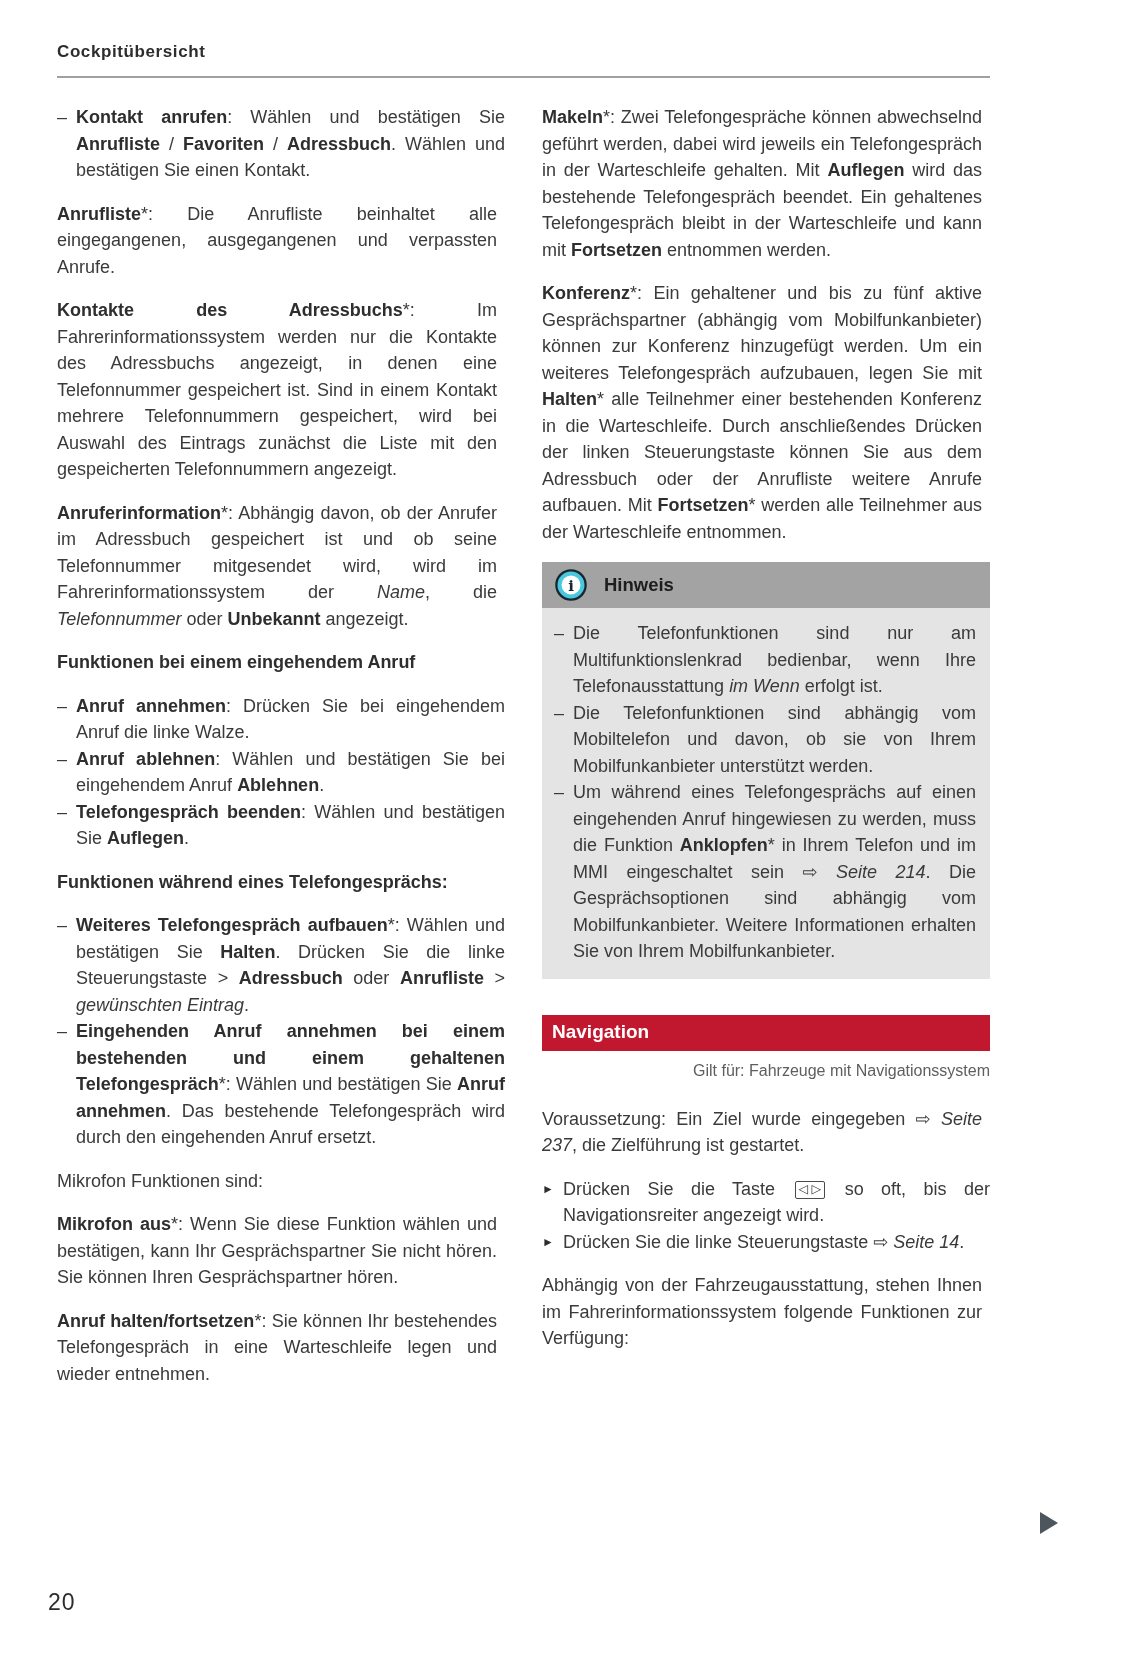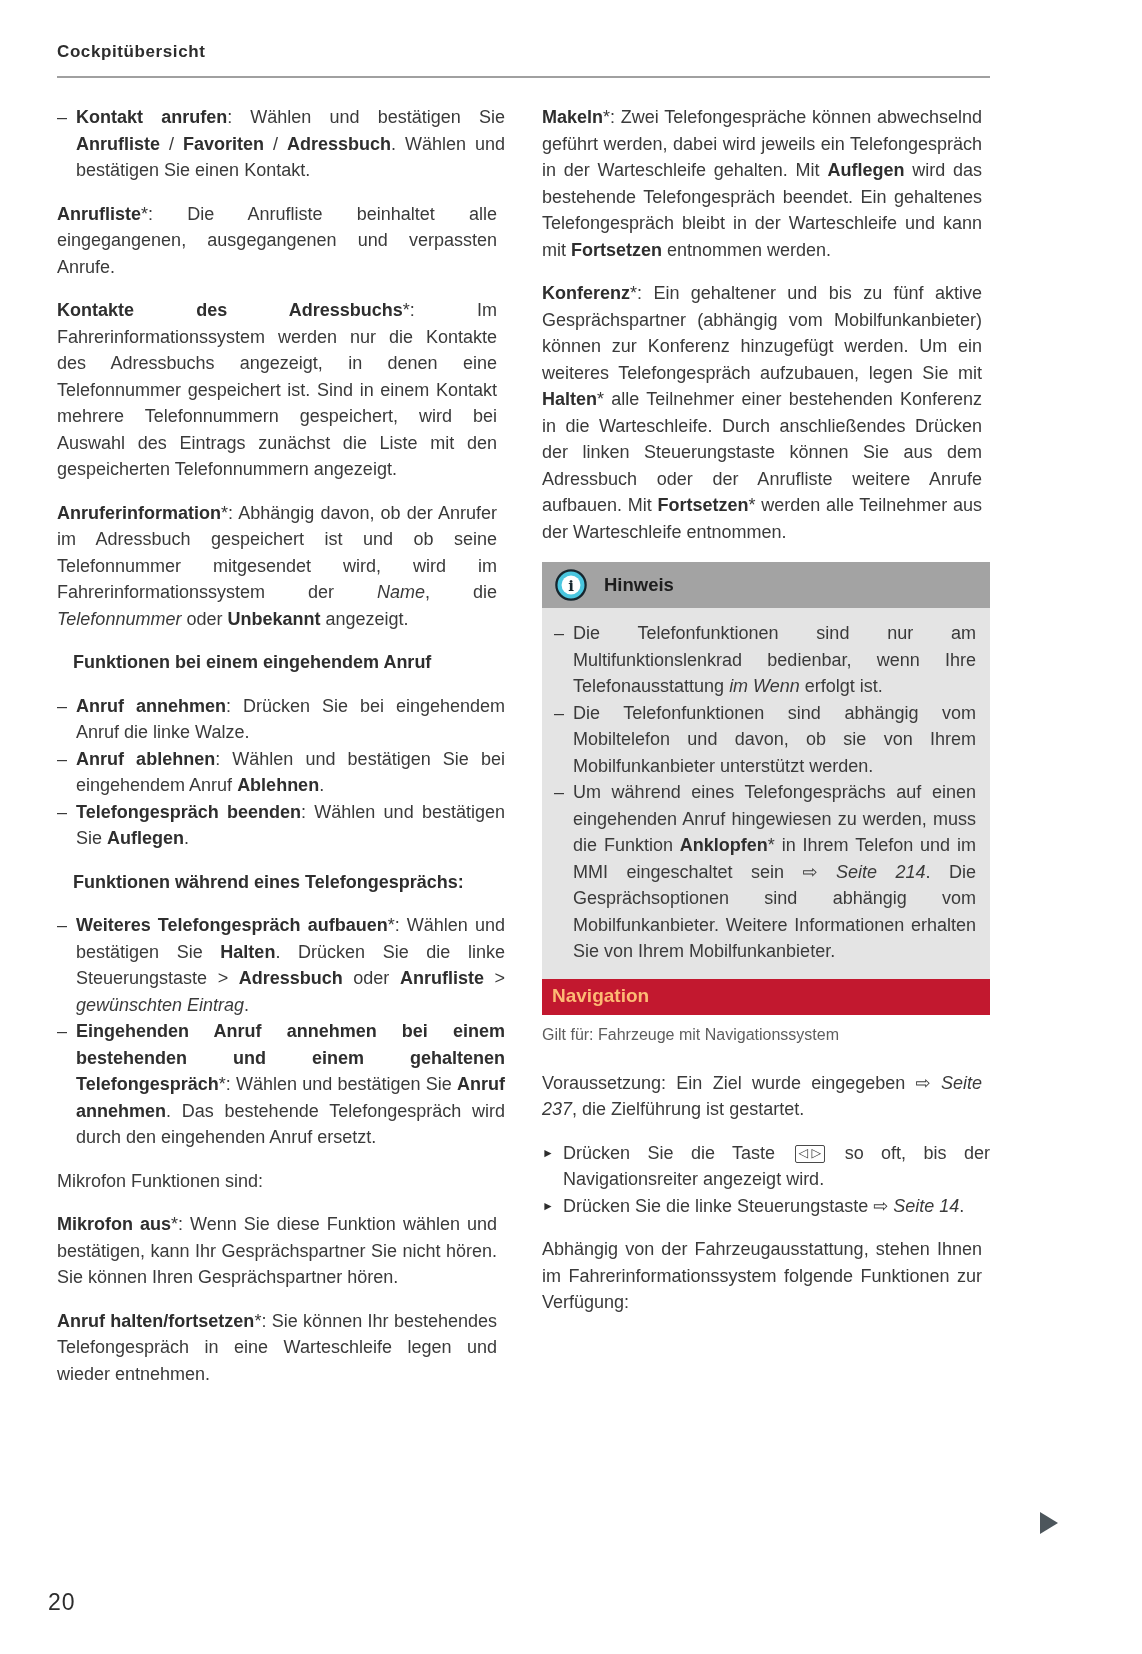--- a/index.html
+++ b/index.html
@@ -21,40 +21,41 @@
     width: 933px; height: 2px; background: #a0a0a0;
   }
   .columns {
     position: absolute; left: 57px; top: 104px; width: 933px;
     display: flex; gap: 37px;
   }
   .col { width: 448px; font-size: 18px; line-height: 26.5px; text-align: justify; }
   .b { font-weight: 700; color: #2e2e2e; }
   .i { font-style: italic; }
   .para { margin: 0 8px 17px 0; }
-  .h { font-weight: 700; color: #2e2e2e; margin: 9px 0 17px 16px; text-align: left; }
+  .h { font-weight: 700; color: #2e2e2e; margin: 9px 0 17px 0; text-align: left; }
   .list { margin: 0 0 17px 0; }
   .li { display: flex; }
   .li-marker { flex: none; width: 19px; }
   .li-text { flex: 1; text-align: justify; }
 
   .note { margin: 6px 0 0 0; }
   .note-head {
     height: 46px; background: var(--note-head, #a3a3a3);
     display: flex; align-items: center; gap: 16px; padding: 0 12px;
   }
   .note-title { font-weight: 700; font-size: 18.5px; color: #1d1d1d; }
   .note-body { background: var(--note-body, #e4e4e4); padding: 12px 14px 14px 12px; }
 
   .section-bar {
+    margin-top: 36px;
     background: var(--accent, #c2182f);
-    color: #fdba74; font-weight: 700; font-size: 19px;
+    color: #ffffff; font-weight: 700; font-size: 19px;
     padding: 4px 10px 6px 10px;
   }
-  .applies { font-size: 16px; color: #5e5e5e; margin: 7px 0 21px 0; text-align: left; }
+  .applies { font-size: 16px; color: #5e5e5e; margin: 7px 0 21px 0; text-align: right; }
 
   .action .li-marker { width: 21px; font-size: 12px; color: #2d2d2d; }
   .btn {
     display: inline-block;
     border: 1.5px solid #4a4a4a; border-radius: 2px;
     padding: 0 3px 1px 3px;
     font-size: 12.5px; line-height: 15px;
     vertical-align: 2px; margin: 0 2px;
   }
   .page-num {

